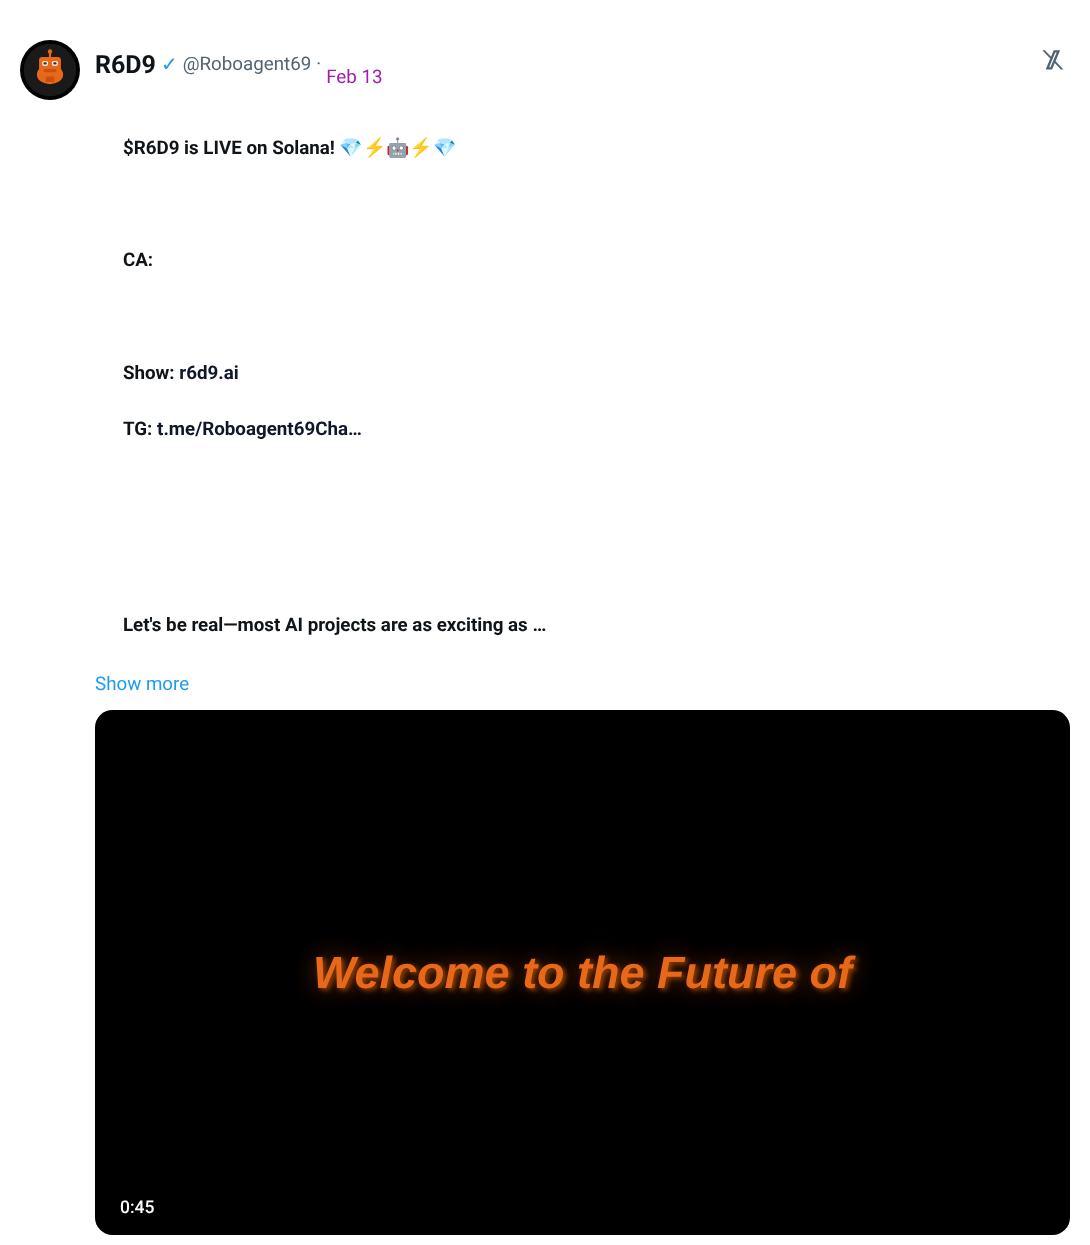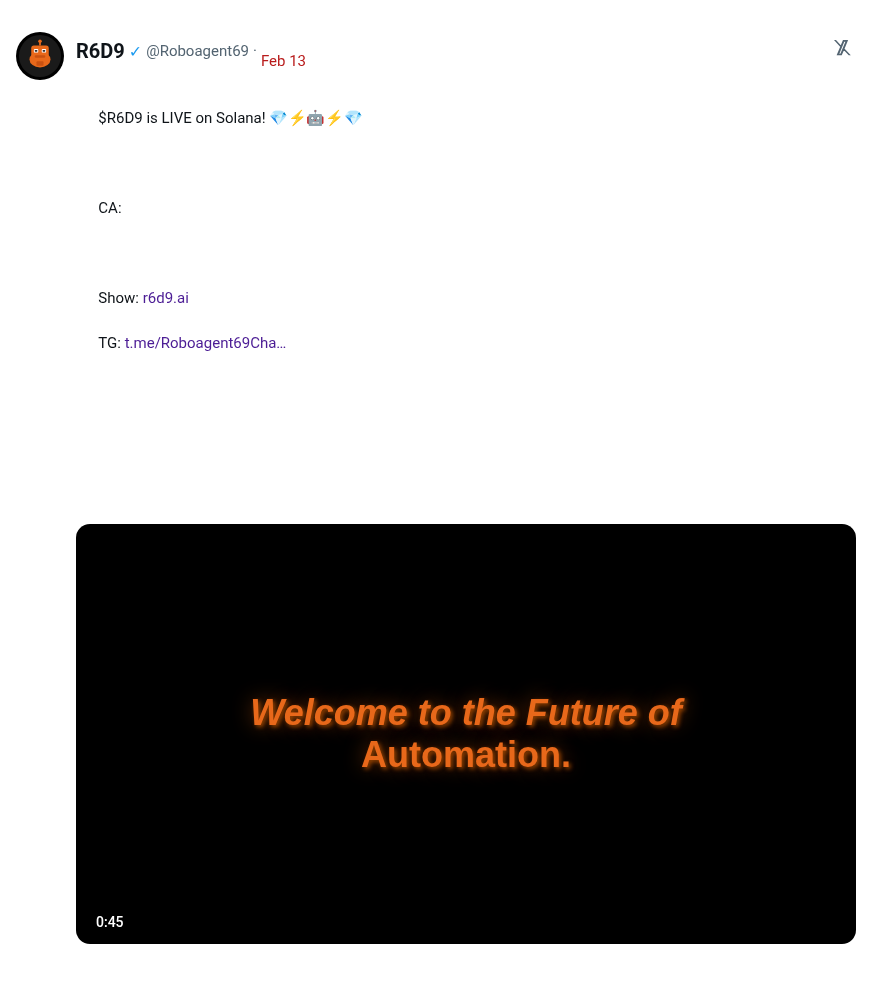--- a/index.html
+++ b/index.html
@@ -83,21 +83,21 @@
       color: #536471;
       font-size: 15px;
     }
 
     .tweet-dot {
       color: #536471;
       font-size: 15px;
     }
 
     .tweet-date {
-      color: #b91c1c;
+      color: #a21caf;
       font-size: 15px;
       margin-top: 20px;
     }
 
     .more-options {
       color: #536471;
       font-size: 20px;
       cursor: pointer;
       padding: 4px;
       font-weight: 700;
@@ -111,24 +111,25 @@
       margin-left: 60px;
       margin-top: 2px;
     }
 
     .tweet-text {
       font-size: 15px;
       color: #0f1419;
       line-height: 1.5;
       white-space: pre-wrap;
       word-break: break-word;
+      font-weight: bold;
     }
 
     .tweet-link {
-      color: #4c1d95;
+      color: #0f172a;
       text-decoration: none;
     }
 
     .show-more {
       color: #1d9bf0;
       font-size: 15px;
       cursor: pointer;
       display: block;
       margin-top: 4px;
       text-decoration: none;
@@ -227,24 +228,25 @@
   <div class="tweet-content">
     <div class="tweet-text">
       <span>$R6D9 is LIVE on Solana! 💎⚡🤖⚡💎</span>
       <br><br>
       <span>CA:</span><br>
       <br>
       <span>Show: </span><a class="tweet-link" href="#">r6d9.ai</a><br>
       <span>TG: </span><a class="tweet-link" href="#">t.me/Roboagent69Cha…</a>
       <br><br>
       <br><br>
+      <span>Let's be real—most AI projects are as exciting as …</span>
     </div>
+    <a class="show-more" href="#">Show more</a>
 
     <div class="video-container">
       <div class="video-text">
         <span class="video-title-line1">Welcome to the Future of</span>
-        <span class="video-title-line2">Automation.</span>
       </div>
       <div class="video-duration">0:45</div>
     </div>
 
   </div>
 </div>
 
 </body></html>

